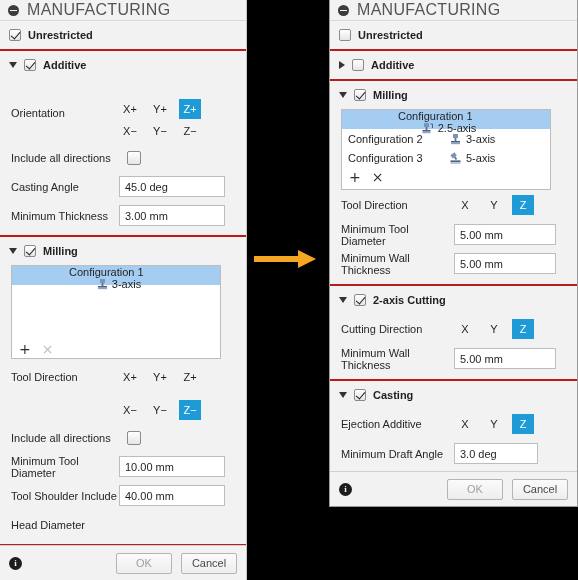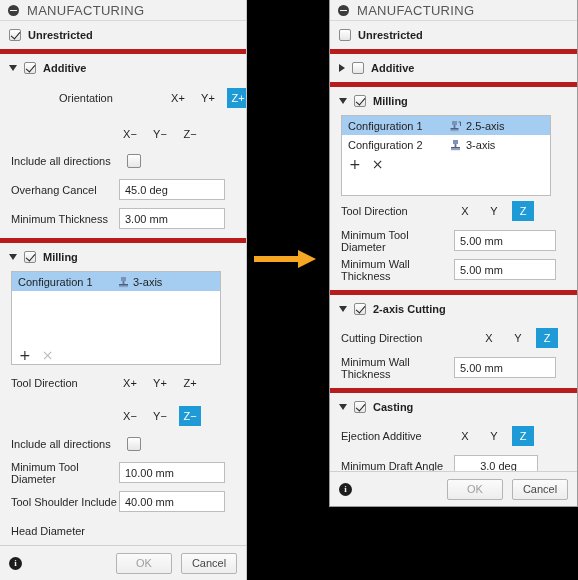--- a/index.html
+++ b/index.html
@@ -57,28 +57,28 @@
     margin-right: 8px;
   }
   .collapse-dot::after {
     content: "";
     position: absolute;
     left: 2px; right: 2px; top: 5px;
     height: 1px;
     background: #f2f2f2;
   }
   .title-text {
-    font-size: 13px;
+    font-size: 16px;
     color: #555555;
     letter-spacing: 0.3px;
   }
 
   
   .section {
-    border-bottom: 5px solid #b91c1c;
+    border-bottom: 2px solid #b91c1c;
   }
   .sec-head {
     display: flex;
     align-items: center;
     height: 28px;
     padding-left: 9px;
   }
   .tri {
     width: 0; height: 0;
     flex: none;
@@ -169,21 +169,21 @@
     margin-left: 11px;
   }
   .list-item {
     height: 19px;
     display: flex;
     align-items: center;
     padding-left: 6px;
     font-size: 11px;
     color: #1f1f1f;
   }
-  .list-item.sel { background: #a5cdf2; }
+  .list-item.sel { background: #a5cdf2; flex-direction: column; }
   .list-kind {
     display: flex;
     align-items: center;
     font-size: 11px;
     color: #1f1f1f;
   }
   .mill-icon { flex: none; margin-right: 4px; }
   .list-tools {
     display: flex;
     align-items: center;
@@ -265,21 +265,21 @@
     </div>
   </div>
 
   <div class="section">
     <div class="sec-head">
       <span class="tri tri-down"></span>
       <div class="cb checked"></div>
       <span class="sec-label">Additive</span>
     </div>
 
-    <div class="field-row" style="height:34px;align-items:flex-start;padding-top:6px;margin-left:48px;">
+    <div class="field-row" style="height:34px;align-items:flex-end;padding-top:6px;">
       <span class="field-label" style="width:108px;padding-top:4px;">Orientation</span>
       <div class="axis-group">
         <div class="axis-btn">X+</div>
         <div class="axis-btn" style="margin-left:8px;">Y+</div>
         <div class="axis-btn on" style="margin-left:8px;">Z+</div>
       </div>
     </div>
     <div class="field-row" style="height:24px;">
       <span class="field-label" style="width:108px;"></span>
       <div class="axis-group">
@@ -288,21 +288,21 @@
         <div class="axis-btn" style="margin-left:8px;">Z−</div>
       </div>
     </div>
 
     <div class="field-row">
       <span class="field-label" style="width:108px;">Include all directions</span>
       <div class="cb" style="width:14px;height:14px;margin-left:8px;"></div>
     </div>
 
     <div class="field-row">
-      <span class="field-label" style="width:108px;">Overhang Cancel</span>
+      <span class="field-label" style="width:108px;">Casting Angle</span>
       <div class="txtinput" style="width:106px;">45.0 deg</div>
     </div>
 
     <div class="field-row" style="margin-bottom:5px;">
       <span class="field-label" style="width:108px;">Minimum Thickness</span>
       <div class="txtinput" style="width:106px;">3.00 mm</div>
     </div>
   </div>
 
   <div class="section">
@@ -445,20 +445,34 @@
         <span class="list-kind">
           <svg class="mill-icon" width="12" height="12" viewBox="0 0 12 12">
             <rect x="3" y="1" width="5" height="4" fill="#7d93b5"></rect>
             <rect x="4.6" y="5" width="1.8" height="3" fill="#5d7296"></rect>
             <rect x="1" y="8" width="9" height="1.6" fill="#4c5f80"></rect>
             <rect x="1" y="10" width="9" height="1.2" fill="#8fa3c2"></rect>
           </svg>
           <span>3-axis</span>
         </span>
       </div>
+      <div class="list-item">
+        <span style="width:102px;">Configuration 3</span>
+        <span class="list-kind">
+          <svg class="mill-icon" width="12" height="12" viewBox="0 0 12 12">
+            <g transform="rotate(-35 6 6)">
+              <rect x="3" y="0.5" width="5" height="4" fill="#7d93b5"></rect>
+              <rect x="4.6" y="4.5" width="1.8" height="3" fill="#5d7296"></rect>
+            </g>
+            <rect x="0.5" y="8.4" width="10" height="1.6" fill="#4c5f80"></rect>
+            <rect x="0.5" y="10.4" width="10" height="1.2" fill="#8fa3c2"></rect>
+          </svg>
+          <span>5-axis</span>
+        </span>
+      </div>
       <div class="list-tools">
         <span class="tool-plus">+</span>
         <span class="tool-x">×</span>
       </div>
     </div>
 
     <div class="field-row" style="height:30px;">
       <span class="field-label" style="width:113px;">Tool Direction</span>
       <div class="axis-group">
         <div class="axis-btn">X</div>
@@ -478,21 +492,21 @@
     </div>
   </div>
 
   <div class="section">
     <div class="sec-head">
       <span class="tri tri-down"></span>
       <div class="cb checked"></div>
       <span class="sec-label">2-axis Cutting</span>
     </div>
 
-    <div class="field-row" style="height:30px;gap:24px;">
+    <div class="field-row" style="height:30px;">
       <span class="field-label" style="width:113px;">Cutting Direction</span>
       <div class="axis-group">
         <div class="axis-btn">X</div>
         <div class="axis-btn" style="margin-left:7px;">Y</div>
         <div class="axis-btn on" style="margin-left:7px;">Z</div>
       </div>
     </div>
 
     <div class="field-row" style="margin-bottom:6px;">
       <span class="field-label" style="width:113px;">Minimum Wall Thickness</span>
@@ -511,21 +525,21 @@
       <span class="field-label" style="width:113px;">Ejection Additive</span>
       <div class="axis-group">
         <div class="axis-btn">X</div>
         <div class="axis-btn" style="margin-left:7px;">Y</div>
         <div class="axis-btn on" style="margin-left:7px;">Z</div>
       </div>
     </div>
 
     <div class="field-row">
       <span class="field-label" style="width:113px;">Minimum Draft Angle</span>
-      <div class="txtinput" style="width:84px;text-align:center;">3.0 deg</div>
+      <div class="txtinput" style="width:84px;">3.0 deg</div>
     </div>
 
     <div class="field-row">
       <span class="field-label" style="width:113px;">Minimum Thickness</span>
       <div class="txtinput" style="width:102px;">10.00 mm</div>
     </div>
   </div>
 
   <div class="bottombar">
     <div class="info-icon">i</div>

